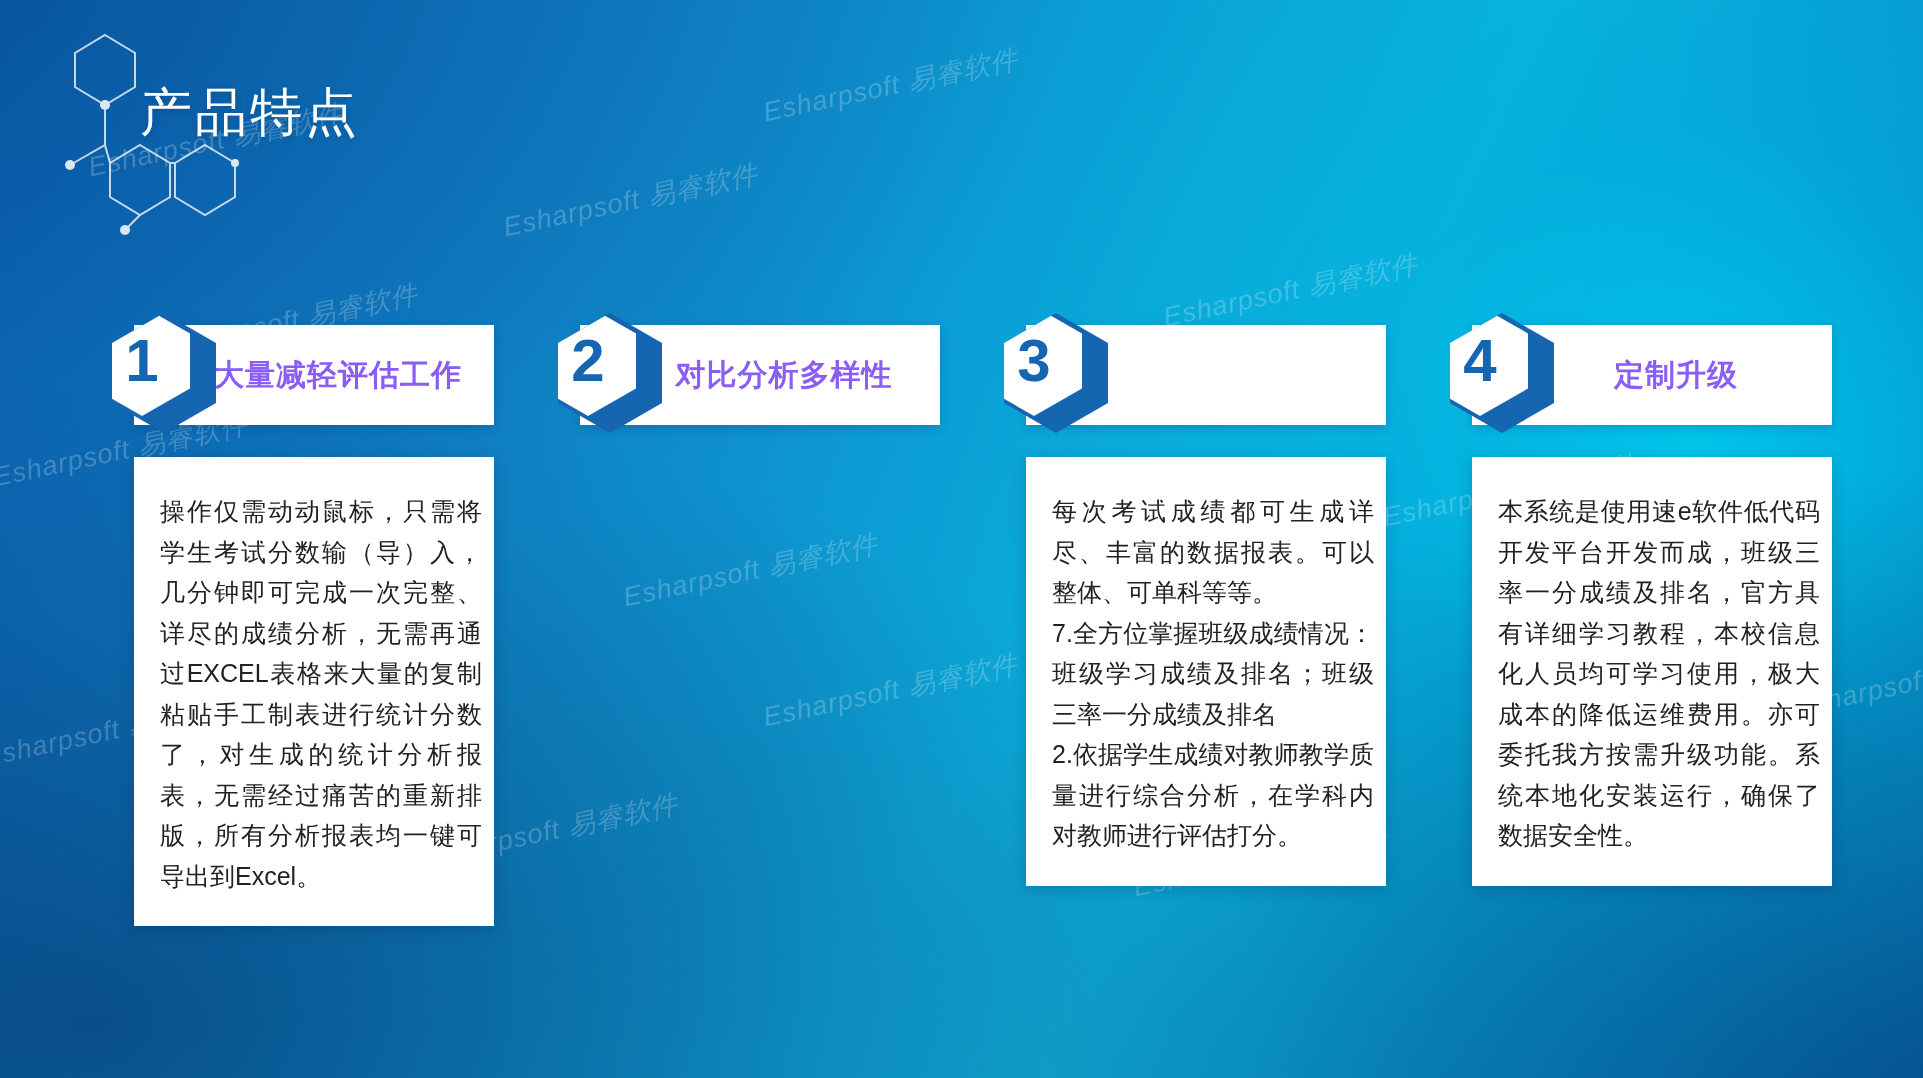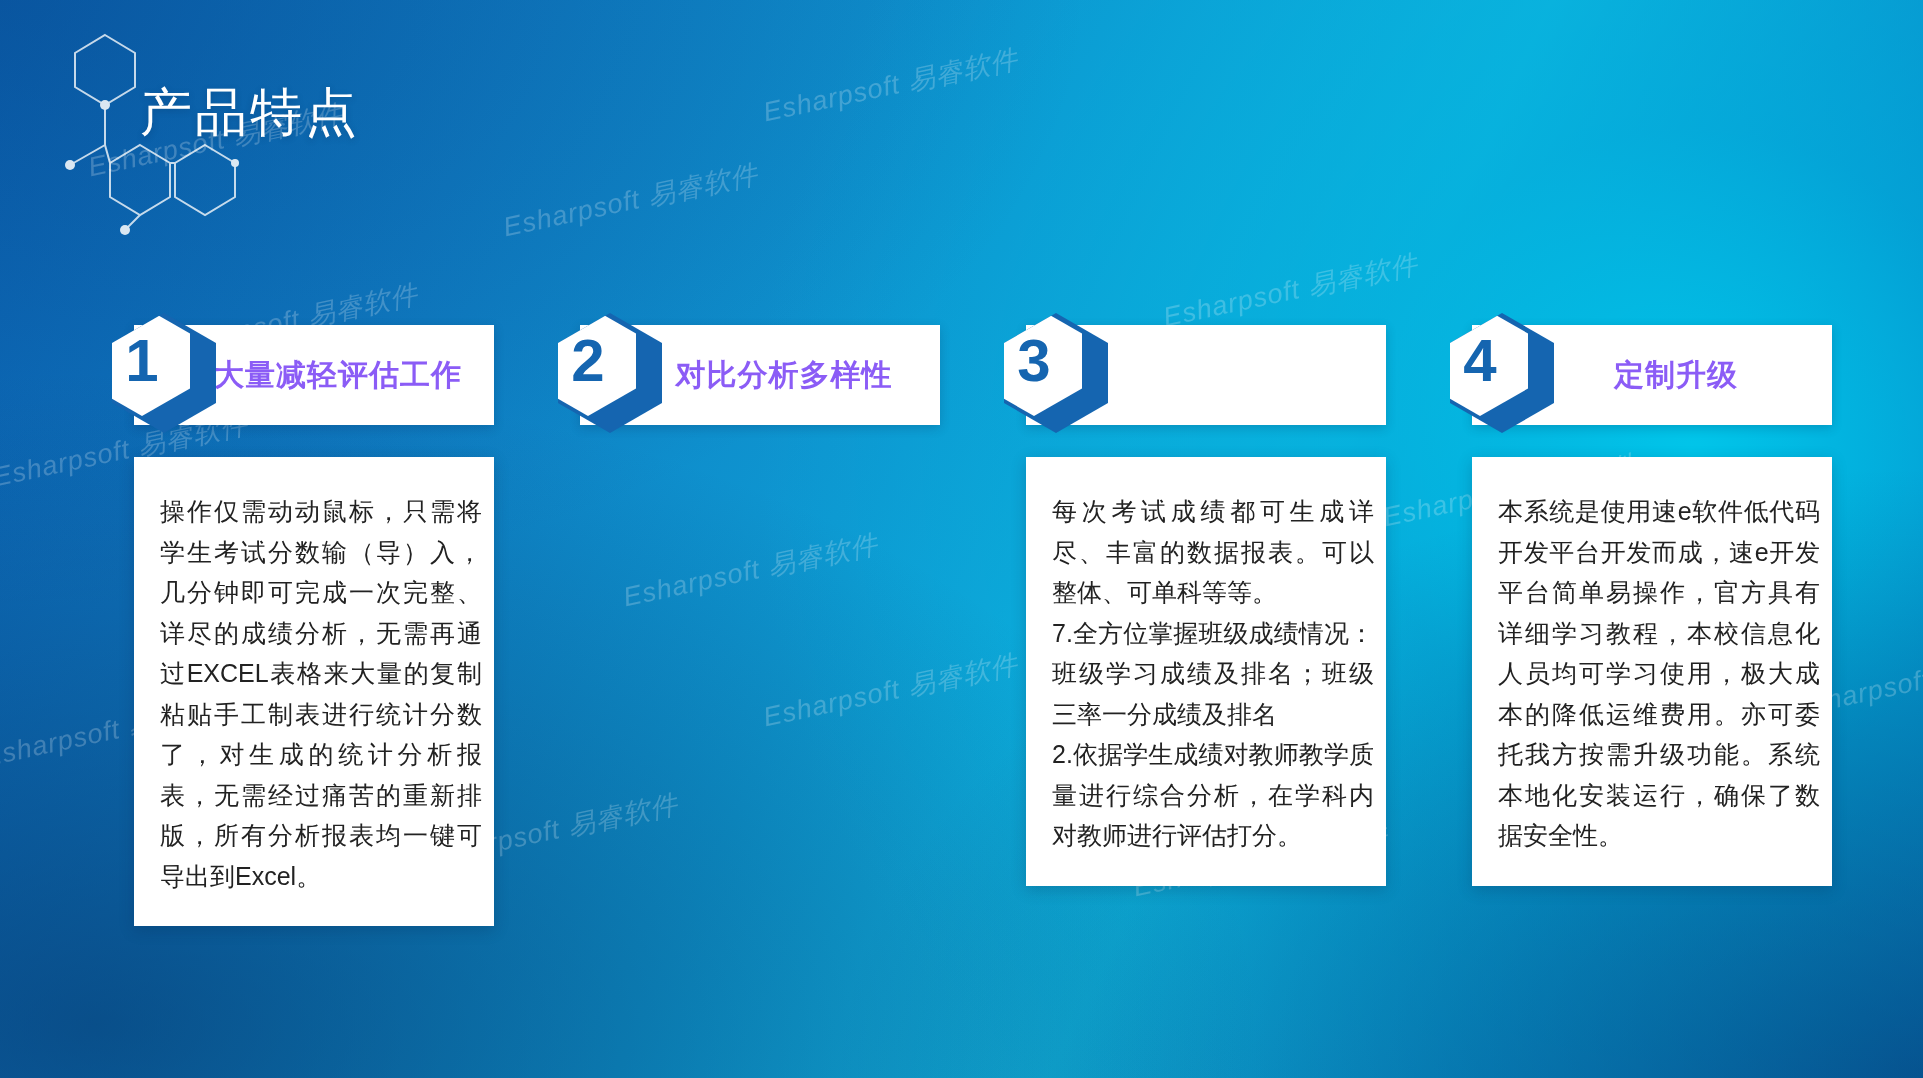--- a/index.html
+++ b/index.html
@@ -256,19 +256,19 @@
       <div class="card" style="margin-right:0;">
         <div class="card-head">
           <div class="hex-border">
             <div class="hex-fill">
               <span class="hex-num">4</span>
             </div>
           </div>
           <span class="card-head-title">定制升级</span>
         </div>
         <div class="card-body">
-          <p>本系统是使用速e软件低代码开发平台开发而成，速e开发平台简单易操作，官方具有详细学习教程，本校信息化人员均可学习使用，极大成本的降低运维费用。亦可委托我方按需升级功能。系统本地化安装运行，确保了数据安全性。</p>
+          <p>本系统是使用速e软件低代码开发平台开发而成，班级三率一分成绩及排名，官方具有详细学习教程，本校信息化人员均可学习使用，极大成本的降低运维费用。亦可委托我方按需升级功能。系统本地化安装运行，确保了数据安全性。</p>
         </div>
       </div>
 
     </div>
   </div>
 </div>
 
 </body></html>

